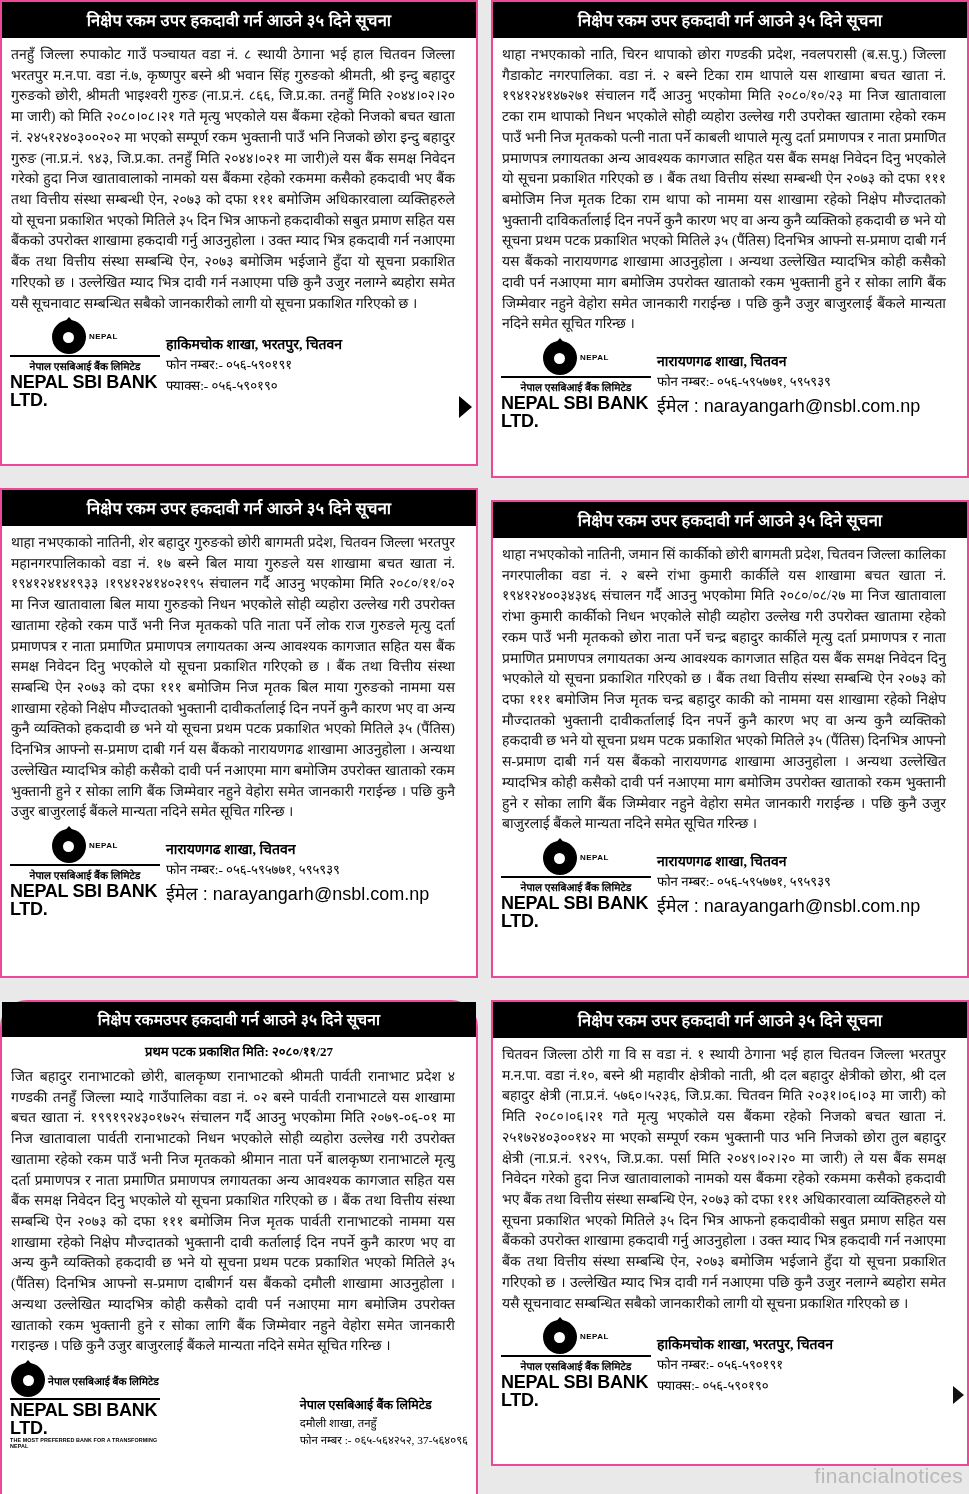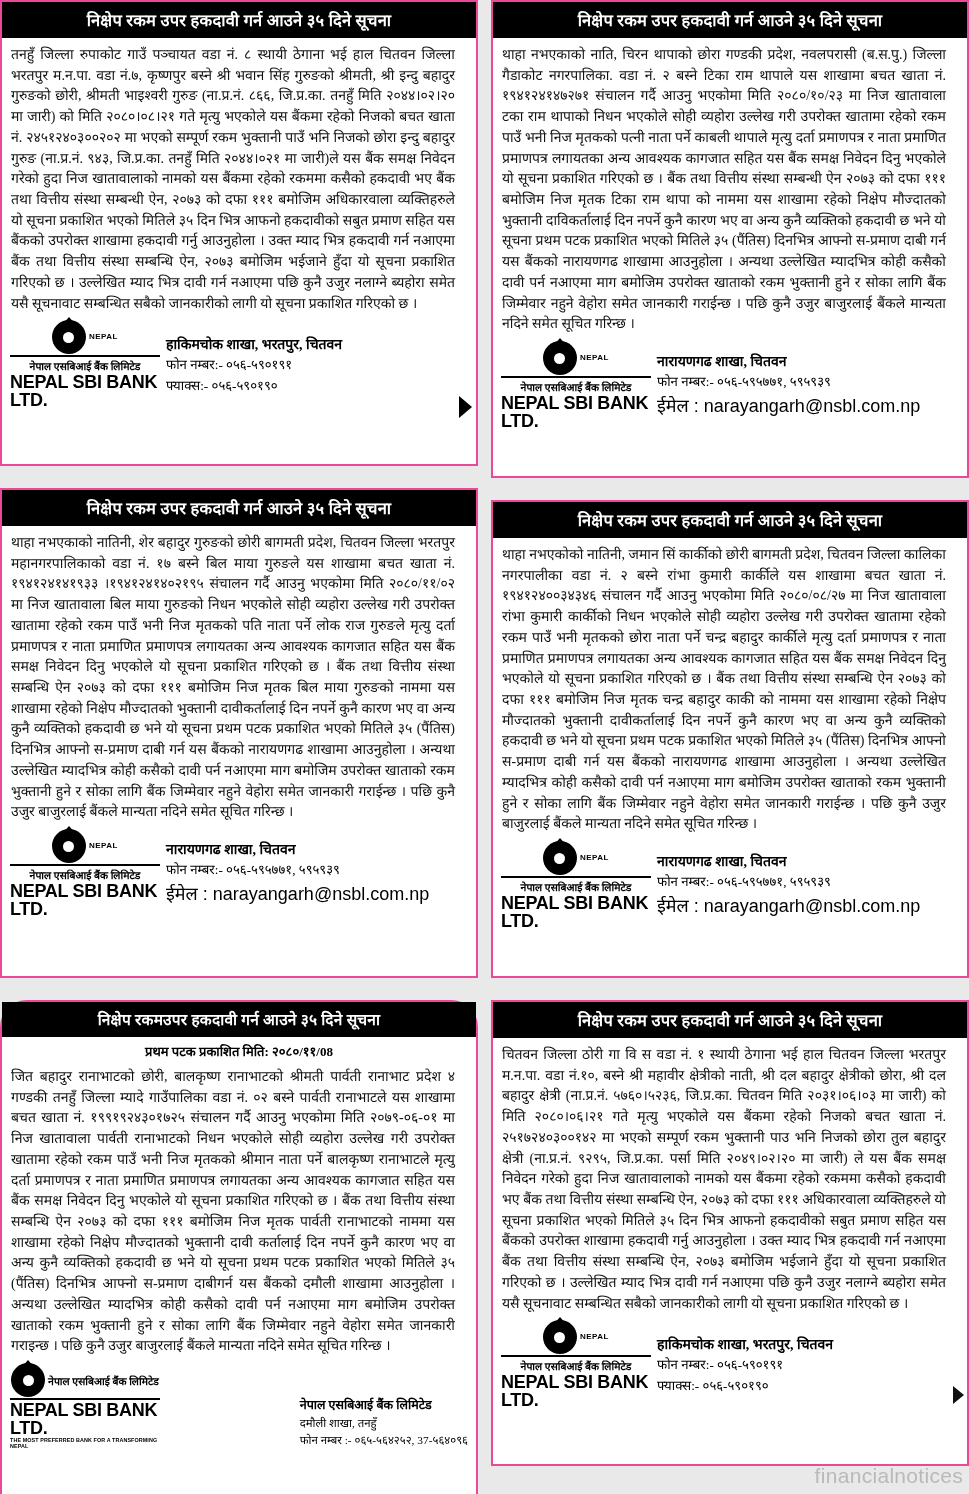--- a/index.html
+++ b/index.html
@@ -87,21 +87,21 @@
           <div>फोन नम्बर:- ०५६-५९५७७१, ५९५९३९</div>
           <div class="mail">ईमेल : narayangarh@nsbl.com.np</div>
         </div>
       </div>
     </div>
 
     <div class="gap"></div>
 
     <div class="notice" style="height:532px;border-radius:27px;">
       <div class="title-bar small">निक्षेप रकमउपर हकदावी गर्न आउने ३५ दिने सूचना</div>
-      <div class="pub-date">प्रथम पटक प्रकाशित मिति: २०८०/११/08</div>
+      <div class="pub-date">प्रथम पटक प्रकाशित मिति: २०८०/११/27</div>
       <div class="body-txt">जित बहादुर रानाभाटको छोरी, बालकृष्ण रानाभाटको श्रीमती पार्वती रानाभाट प्रदेश ४ गण्डकी तनहुँ जिल्ला म्यादे गाउँपालिका वडा नं. ०२ बस्ने पार्वती रानाभाटले यस शाखामा बचत खाता नं. १९९१९२४३०१७२५ संचालन गर्दै आउनु भएकोमा मिति २०७९-०६-०१ मा निज खातावाला पार्वती रानाभाटको निधन भएकोले सोही व्यहोरा उल्लेख गरी उपरोक्त खातामा रहेको रकम पाउँ भनी निज मृतकको श्रीमान नाता पर्ने बालकृष्ण रानाभाटले मृत्यु दर्ता प्रमाणपत्र र नाता प्रमाणित प्रमाणपत्र लगायतका अन्य आवश्यक कागजात सहित यस बैंक समक्ष निवेदन दिनु भएकोले यो सूचना प्रकाशित गरिएको छ । बैंक तथा वित्तीय संस्था सम्बन्धि ऐन २०७३ को दफा १११ बमोजिम निज मृतक पार्वती रानाभाटको नाममा यस शाखामा रहेको निक्षेप मौज्दातको भुक्तानी दावी कर्तालाई दिन नपर्ने कुनै कारण भए वा अन्य कुनै व्यक्तिको हकदावी छ भने यो सूचना प्रथम पटक प्रकाशित भएको मितिले ३५ (पैंतिस) दिनभित्र आफ्नो स-प्रमाण दाबीगर्न यस बैंकको दमौली शाखामा आउनुहोला । अन्यथा उल्लेखित म्यादभित्र कोही कसैको दावी पर्न नआएमा माग बमोजिम उपरोक्त खाताको रकम भुक्तानी हुने र सोका लागि बैंक जिम्मेवार नहुने वेहोरा समेत जानकारी गराइन्छ । पछि कुनै उजुर बाजुरलाई बैंकले मान्यता नदिने समेत सूचित गरिन्छ ।</div>
       <div class="dual-footer">
         <div class="logo">
           <div class="logo-mark">
             <div class="logo-emblem">
                 <div class="tri"></div>
               </div>
             <div class="logo-dev">नेपाल एसबिआई बैंक लिमिटेड</div>
           </div>
           <div class="logo-line"></div>

